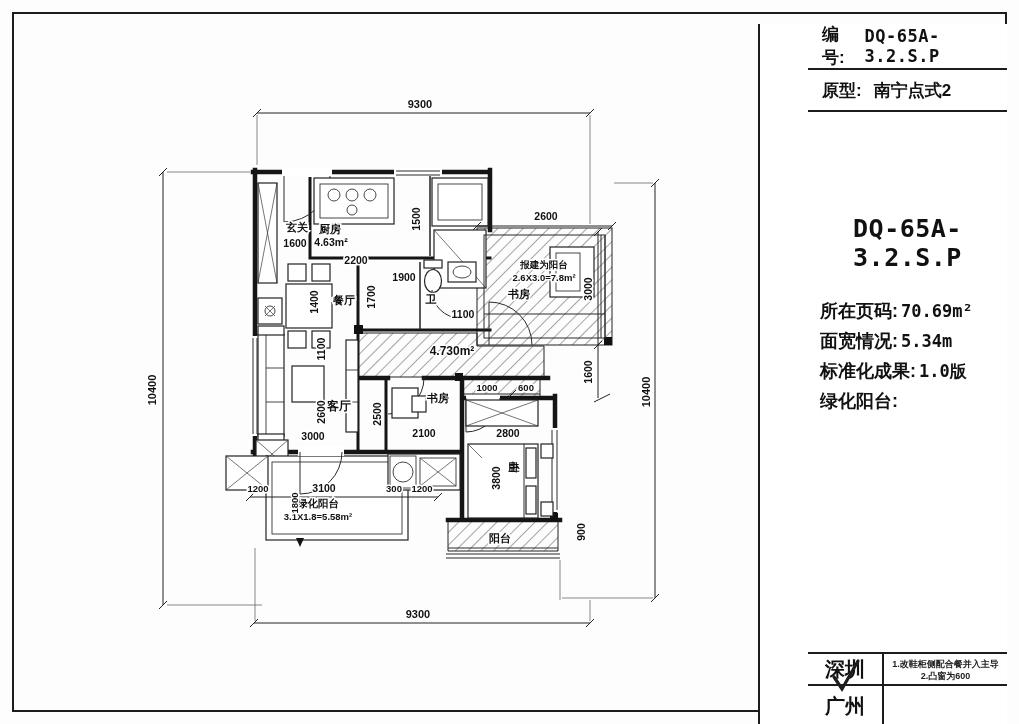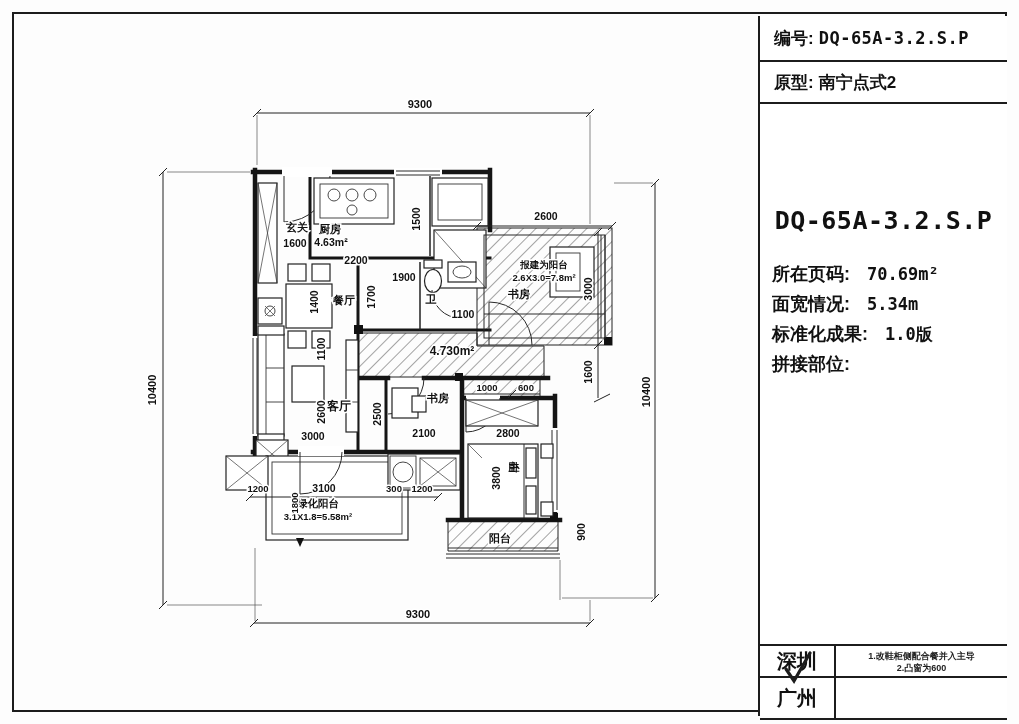--- a/index.html
+++ b/index.html
@@ -1,29 +1,29 @@
 <!DOCTYPE html>
 <html><head>
 <meta charset="utf-8">
 <style>
   html,body{margin:0;padding:0;background:#ffffff;}
   .sheet{position:relative;width:1019px;height:724px;background:#fdfdfd;overflow:hidden;
          font-family:"Liberation Sans",sans-serif;color:#111;}
   .frame{position:absolute;left:12px;top:12px;width:995px;height:700px;border:2px solid #1c1c1c;box-sizing:border-box;}
   
-  .titleblock{position:absolute;left:758px;top:16px;width:249px;height:700px;border-left:2px solid #1c1c1c;box-sizing:border-box;background:#fff;}
+  .titleblock{position:absolute;left:758px;top:24px;width:249px;height:700px;border-left:2px solid #1c1c1c;box-sizing:border-box;background:#fff;padding-left:48px;}
   .tb-row{box-sizing:border-box;border-bottom:2px solid #1c1c1c;}
   .tb-head{height:46px;display:flex;align-items:center;padding-left:14px;font-size:17px;font-weight:700;}
   .tb-head.second{height:42px;}
   .code{font-family:"DejaVu Sans Mono",monospace;font-weight:700;letter-spacing:.5px;margin-left:5px;}
   .tb-main{height:440px;position:relative;}
   .tb-title{margin-top:102px;text-align:center;font-family:"DejaVu Sans Mono",monospace;
             font-weight:700;font-size:25px;letter-spacing:.5px;}
   .tb-specs{margin:24px 0 0 12px;font-size:18px;font-weight:700;line-height:30px;}
-  .tb-specs .val{font-family:"DejaVu Sans Mono",monospace;font-size:17px;margin-left:17px;}
+  .tb-specs .val{font-family:"DejaVu Sans Mono",monospace;font-size:17px;margin-left:3px;}
   .city-row{display:flex;box-sizing:border-box;}
   .city-row.r1{height:32px;}
   .city-row.r2,.city-row.r3{height:42px;}
   .cname{width:76px;border-right:2px solid #1c1c1c;box-sizing:border-box;display:flex;align-items:center;justify-content:center;
          font-size:20px;font-weight:700;position:relative;}
   .cnotes{flex:1;padding:4px 5px;font-size:9px;line-height:12px;font-weight:700;color:#222;text-align:center;}
   .check{position:absolute;left:20px;top:3px;}
   
   .plan{position:absolute;left:0;top:0;}
   .w4{stroke:#151515;stroke-width:4.5;fill:none;stroke-linecap:square;}
@@ -249,30 +249,30 @@
     </g>
   </svg>
 
   <div class="titleblock">
     <div class="tb-row tb-head">
       <span>编号:</span>
       <span class="code">DQ-65A-3.2.S.P</span>
     </div>
     <div class="tb-row tb-head second">
       <span>原型:</span>
-      <span style="margin-left:5px">南宁点式2</span>
+      <span style="margin-left:12px">南宁点式2</span>
     </div>
 
     <div class="tb-row tb-main">
       <div class="tb-title">DQ-65A-3.2.S.P</div>
       <div class="tb-specs">
         <div><span>所在页码:</span><span class="val">70.69m²</span></div>
         <div><span>面宽情况:</span><span class="val">5.34m</span></div>
         <div><span>标准化成果:</span><span class="val">1.0版</span></div>
-        <div><span>拼接部位:</span><span class="val"></span></div>
+        <div><span>绿化阳台:</span><span class="val"></span></div>
       </div>
     </div>
 
     <div class="tb-row city-row r1">
       <div class="cname">
         <span>深圳</span>
         <svg class="check" width="36" height="40" viewBox="0 0 36 40">
           <path d="M6,20 l8,12 l16,-28" stroke="#1d1d1d" stroke-width="3.2" fill="none" stroke-linecap="round"></path>
         </svg>
       </div>

